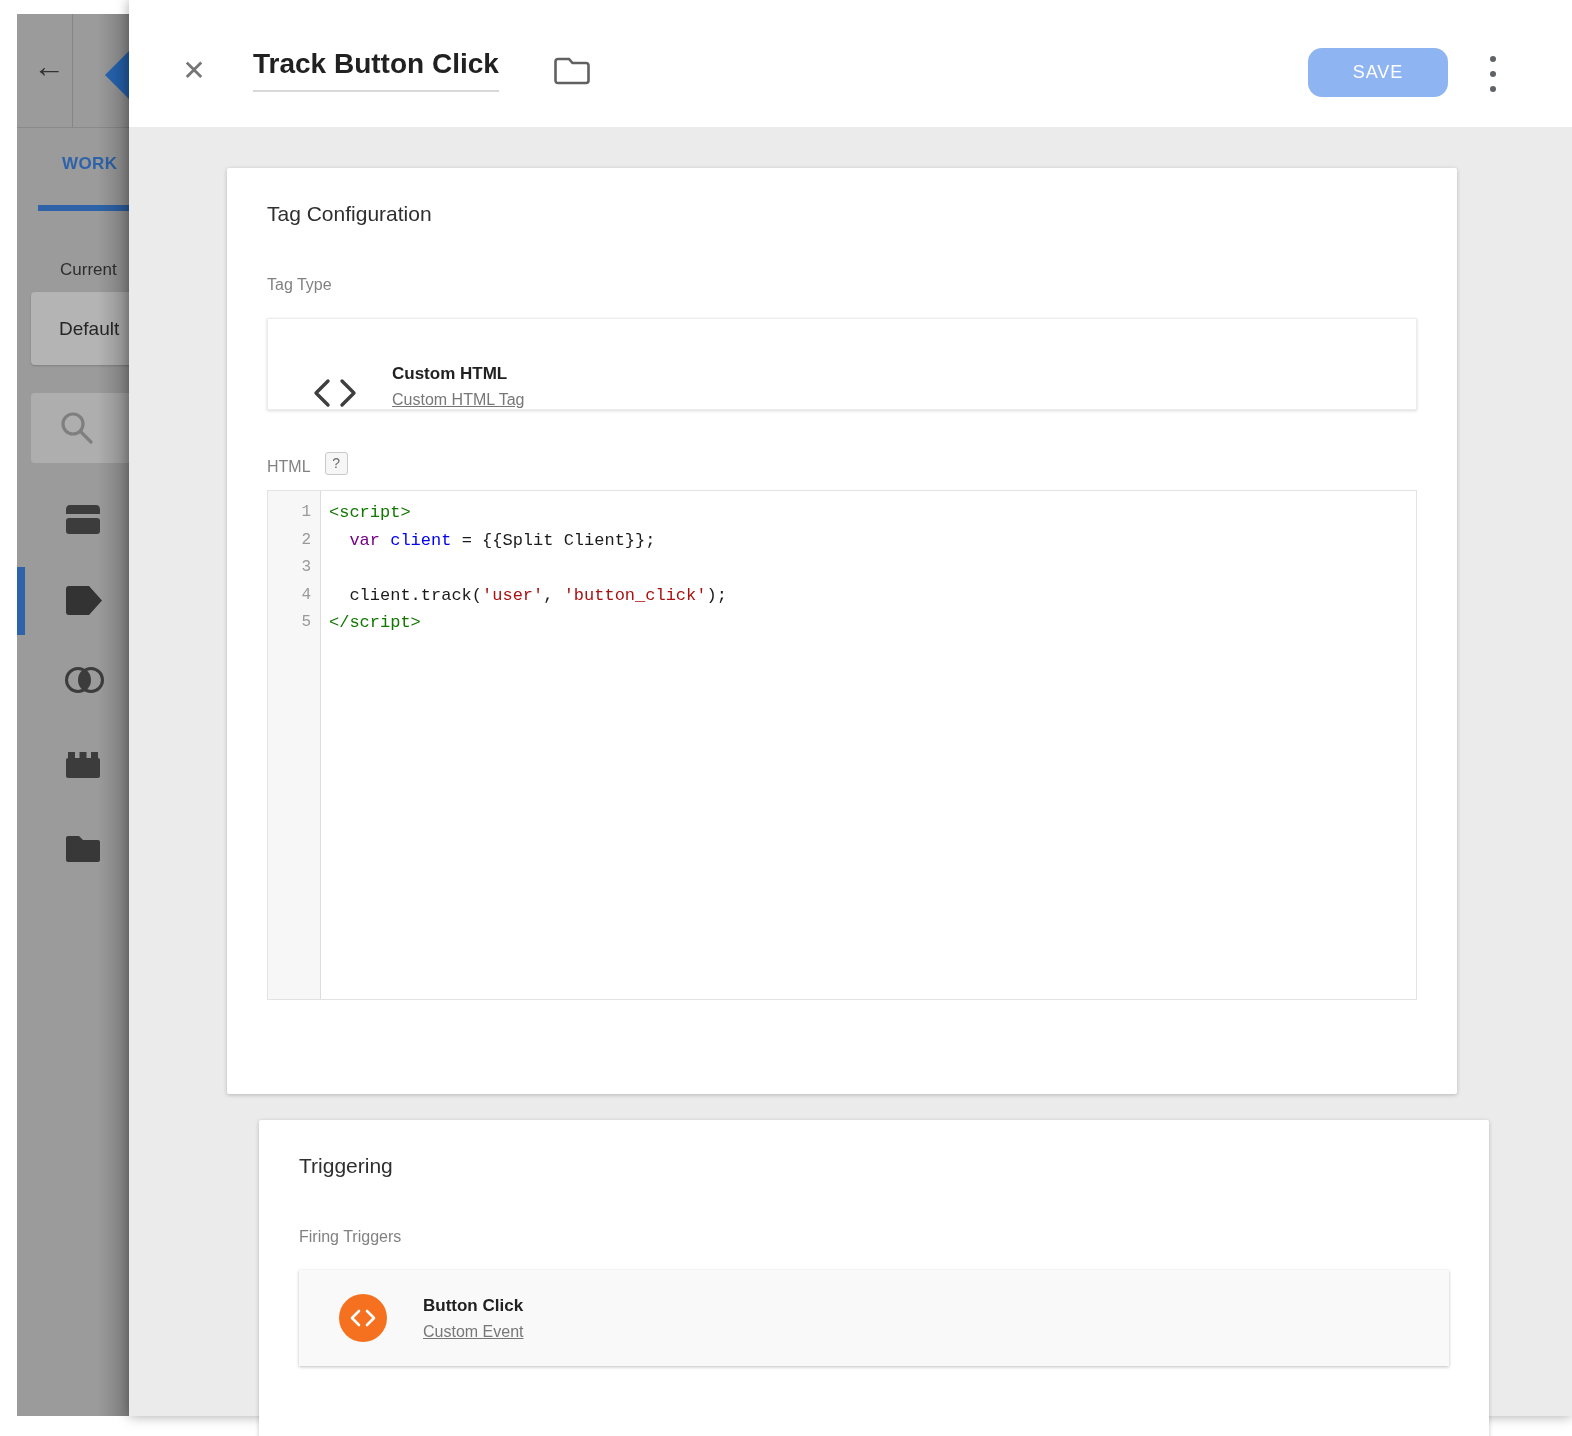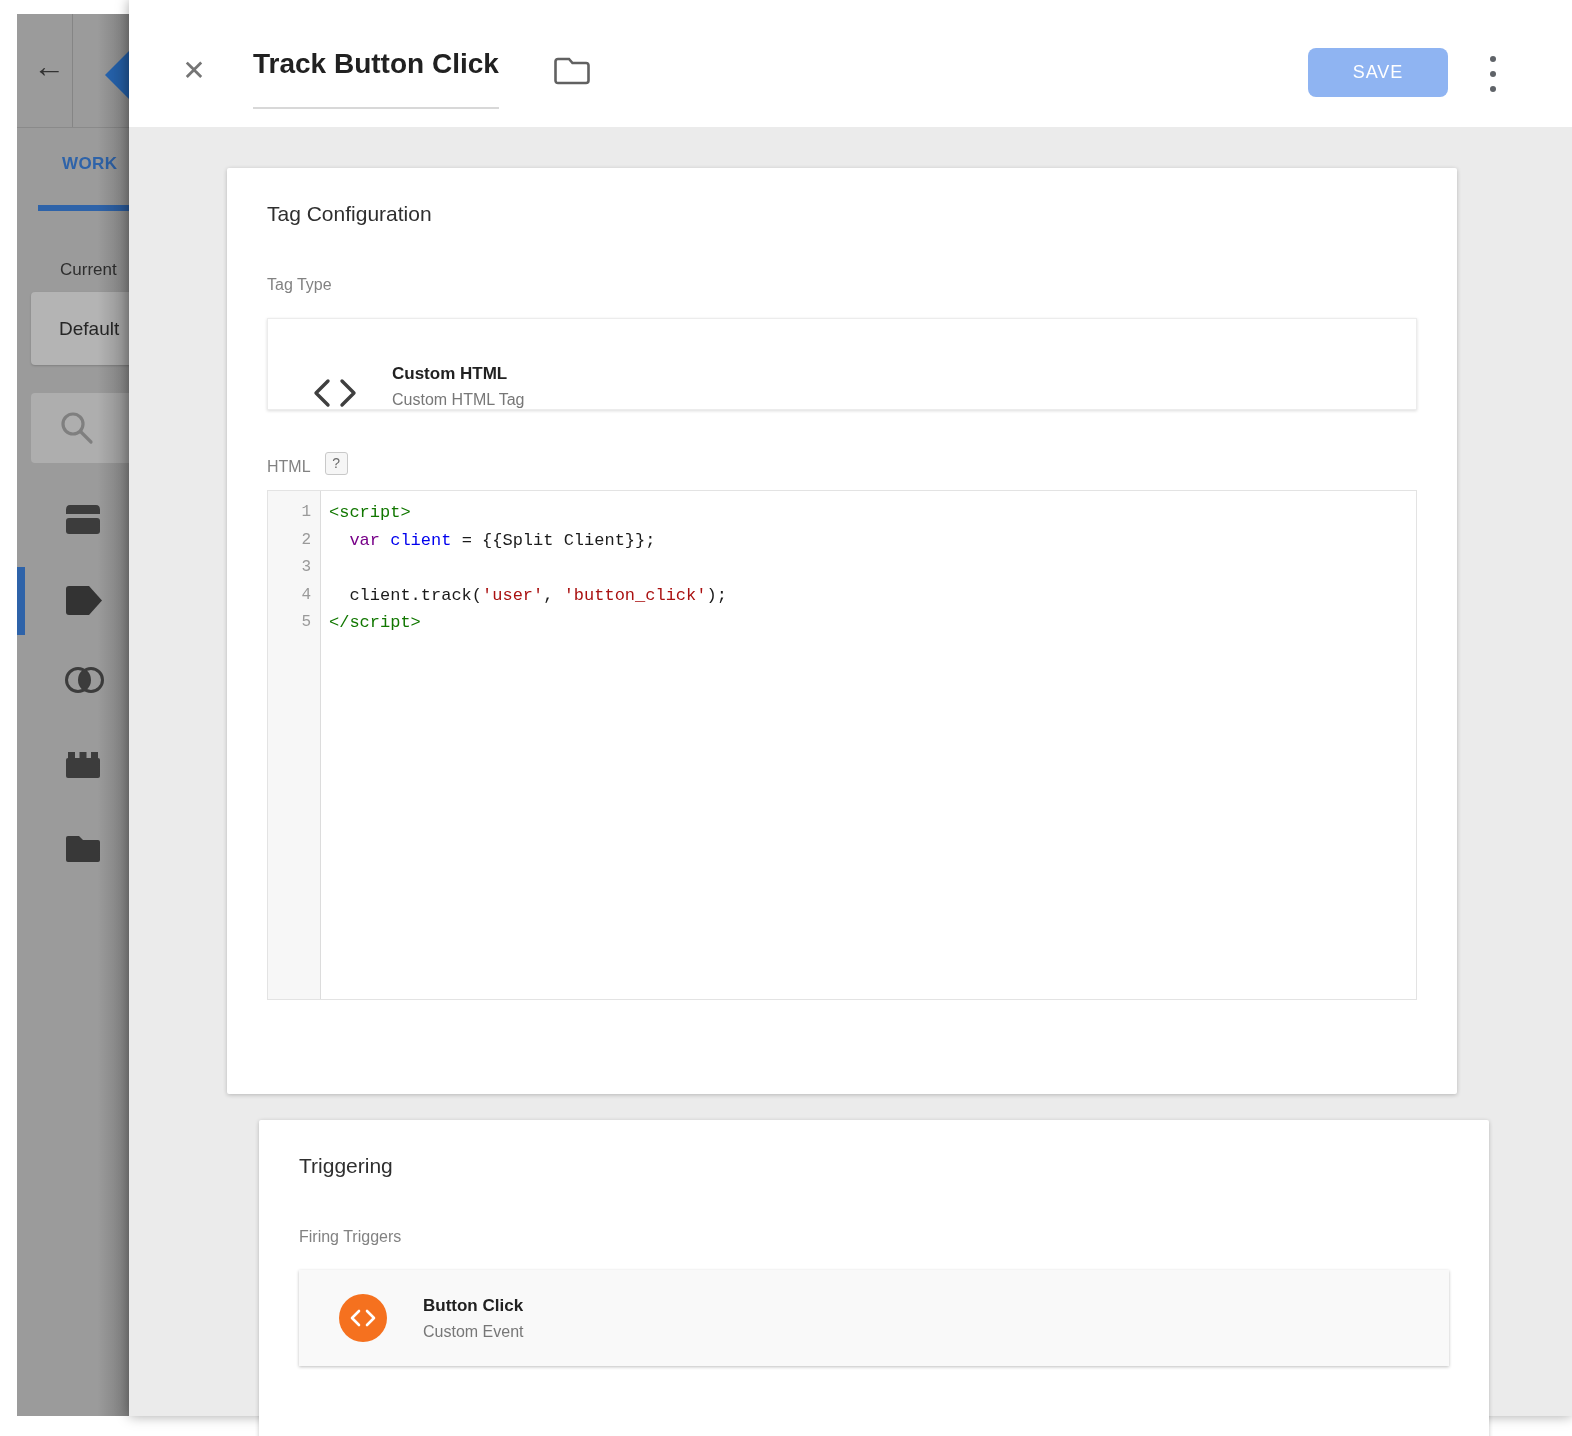--- a/index.html
+++ b/index.html
@@ -26,44 +26,44 @@
   .nav-icon { position:absolute; }
   .nav-active-bar { position:absolute; left:0; top:553px; width:8px; height:68px; background:var(--accent-blue); }
 
   
   .modal { position:absolute; left:129px; top:0; width:1443px; height:1416px; background:#fff;
            box-shadow:0 0 12px rgba(0,0,0,.35); }
   .modal-header { position:relative; height:127px; background:#fff; }
   .close-btn { position:absolute; left:47px; top:53px; font-size:28px; color:#757575; width:36px; height:36px;
                text-align:center; line-height:36px; }
   .title-wrap { position:absolute; left:124px; top:48px; }
-  .page-title { font-size:28px; font-weight:bold; color:#212121; padding-bottom:27px;
+  .page-title { font-size:28px; font-weight:bold; color:#212121; padding-bottom:10px;
                 border-bottom:2px solid #d8d8d8; white-space:nowrap; }
   .folder-btn { position:absolute; left:424px; top:55px; }
   .save-btn { position:absolute; left:1179px; top:48px; width:140px; height:49px; background:var(--save-blue);
-              border:none; border-radius:8px; color:#fff; font-size:18px; letter-spacing:1px;
+              border:none; border-radius:14px; color:#fff; font-size:18px; letter-spacing:1px;
               font-family:"Liberation Sans", sans-serif; }
   .kebab { position:absolute; left:1358px; top:56px; width:12px; height:36px; display:flex;
            flex-direction:column; justify-content:space-between; align-items:center; }
   .kebab i { width:6px; height:6px; border-radius:50%; background:#5f6368; }
 
   .modal-body { position:relative; height:1289px; background:#ebebeb; padding:41px 0 0 98px; }
 
   .card { width:1230px; background:#fff; border-radius:2px; box-shadow:0 1px 4px rgba(0,0,0,.22); padding:34px 40px; }
   .card-tagconfig { height:926px; margin-bottom:26px; }
   .card-triggering { height:350px;margin-left:32px; }
   .card-heading { font-size:21px; font-weight:400; color:#2f2f2f; }
   .field-label { font-size:16px; color:#828282; margin-top:50px; }
 
   .picker-row { margin-top:24px; height:92px; background:#fff; border:1px solid #ececec;
                 box-shadow:0 1px 3px rgba(0,0,0,.14); display:flex; align-items:flex-end; }
   .picker-icon { margin-left:44px; flex:none; }
   .picker-texts { margin-left:34px; }
   .picker-title { font-size:17px; font-weight:bold; color:#212121; }
-  .picker-sub { font-size:16px; color:#777; margin-top:7px; }
+  .picker-sub { font-size:16px; color:#777; margin-top:7px;text-decoration:underline; }
 
   .html-row { display:flex; align-items:center; margin-top:40px; }
   .help-box { display:inline-block; width:23px; height:23px; margin-left:14px; border:1px solid #c9c9c9;
               border-radius:3px; background:#f6f6f6; color:#6d6d6d; font-size:14px; text-align:center;
               line-height:21px; }
 
   .editor { margin-top:14px; height:510px; border:1px solid #e3e3e3; background:#fff; display:flex; overflow:hidden; }
   .gutter { width:53px; flex:none; background:#f7f7f7; border-right:1px solid #dcdcdc; padding-top:8px; }
   .ln { text-align:right; padding-right:9px; color:#9a9a9a;
         font:16px/27.5px "Liberation Mono","DejaVu Sans Mono",monospace; }

